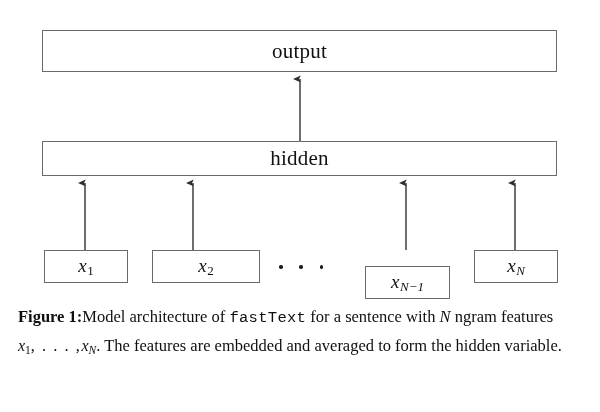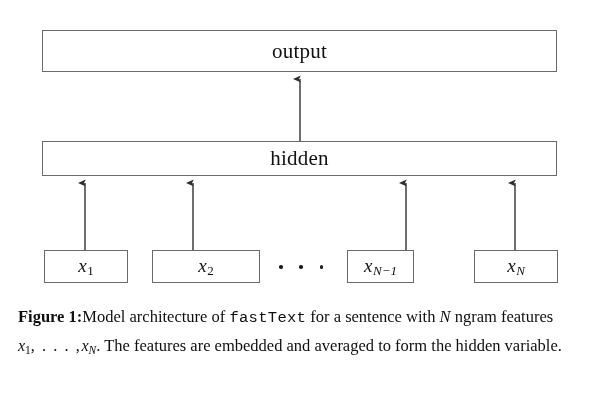--- a/index.html
+++ b/index.html
@@ -62,21 +62,21 @@
     height: 35px;
   }
 
   .input-box {
     top: 250px;
     height: 33px;
   }
 
   #input-box-1 { left: 44px;  width: 84px; }
   #input-box-2 { left: 152px; width: 108px; }
-  #input-box-3 { left: 347px; width: 67px; }
+  #input-box-3 { left: 365px; width: 85px; margin-top: 16px; }
   #input-box-4 { left: 474px; width: 84px; }
 
   
   .var-label {
     font-family: Liberation Serif, serif;
     font-size: 19px;
     font-style: italic;
     white-space: nowrap;
   }
   .var-label .sub {

